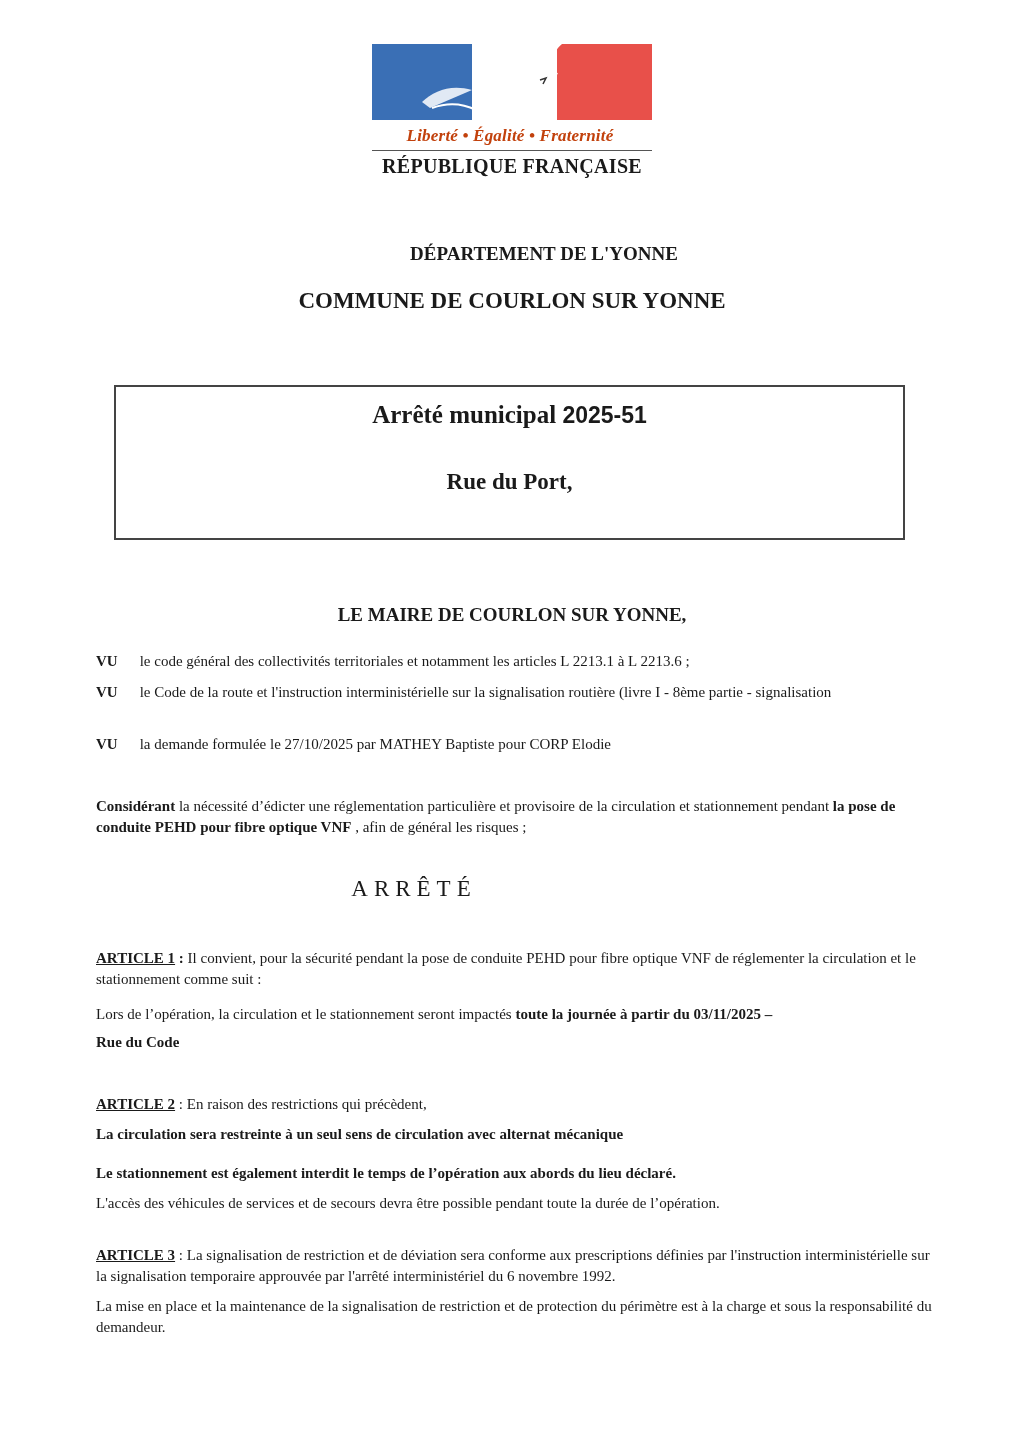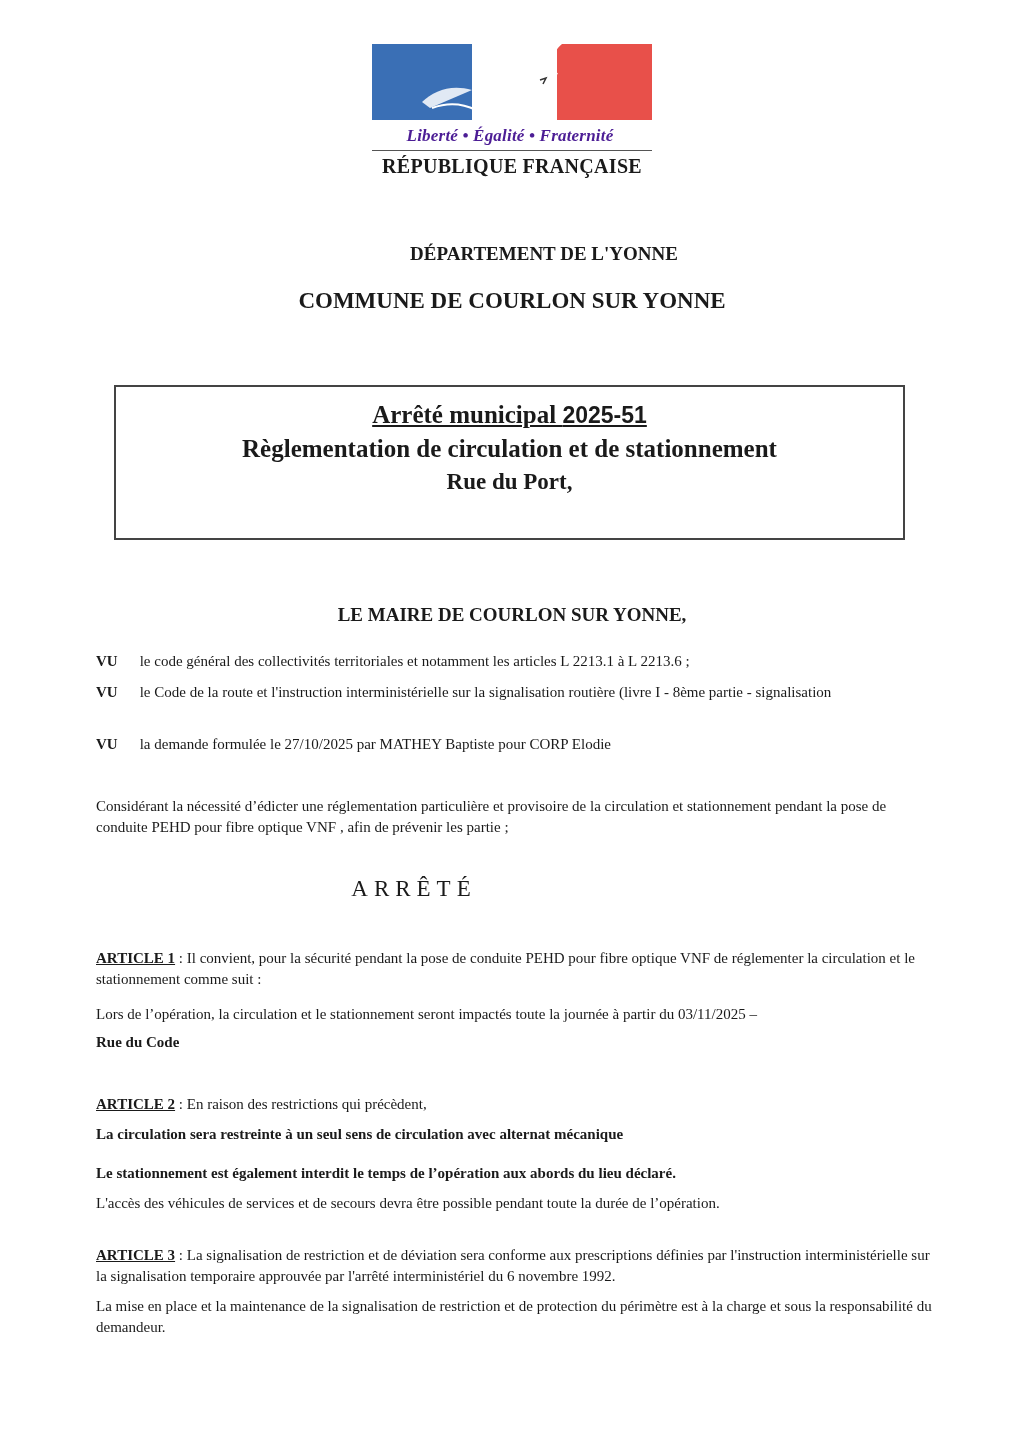--- a/index.html
+++ b/index.html
@@ -5,21 +5,21 @@
     html, body { margin: 0; padding: 0; background: #ffffff; }
     body {
       width: 1024px; height: 1448px; position: relative; overflow: hidden;
       font-family: "Liberation Serif", serif; color: #1a1a1a;
     }
     .logo {
       position: absolute; left: 372px; top: 44px; width: 280px; height: 76px;
     }
     .motto {
       position: absolute; left: 360px; top: 126px; width: 300px; text-align: center;
-      font-style: italic; font-weight: bold; font-size: 17px; color: #4c1d95;
+      font-style: italic; font-weight: bold; font-size: 17px; color: #c2410c;
       letter-spacing: 0.2px;
     }
     .motto-rule {
       position: absolute; left: 372px; top: 150px; width: 280px; height: 1px; background: #555;
     }
     .republique {
       position: absolute; left: 340px; top: 155px; width: 344px; text-align: center;
       font-weight: bold; font-size: 20px; letter-spacing: 0.3px;
     }
     .dept {
@@ -30,32 +30,32 @@
       position: absolute; left: 0; width: 1024px; top: 288px; text-align: center;
       font-weight: bold; font-size: 23px;
     }
     .title-box {
       position: absolute; left: 114px; top: 385px; width: 791px; height: 155px;
       border: 2px solid #444; box-sizing: border-box;
     }
     .title-line {
       position: absolute; left: 0; width: 100%; text-align: center; font-weight: bold;
     }
-    .t1 { top: 14px; font-size: 25px; text-decoration: underline; }
+    .t1 { top: 14px; font-size: 25px; }
     .t1 .num { font-family: "Liberation Sans", sans-serif; font-size: 23px; }
     .t2 { top: 48px; font-size: 25px; }
     .t3 { top: 82px; font-size: 23px; font-family: Liberation Serif, serif; }
     .maire {
       position: absolute; left: 0; width: 1024px; top: 604px; text-align: center;
       font-weight: bold; font-size: 19px;
     }
     .p {
       position: absolute; left: 96px; width: 838px; font-size: 15px; line-height: 21px;
     }
-    .p b { font-weight: normal; text-align: right; }
+    .p b { font-weight: bold; text-align: right; }
     .vu { font-weight: bold; margin-right: 22px; }
     .indent { padding-left: 36px; }
     .arrete {
       position: absolute; left: 0; width: 828px; top: 876px; text-align: center;
       font-weight: normal; font-size: 23px; letter-spacing: 6px;
     }
     .art-label { font-weight: bold; text-decoration: underline; }
     .bold-block { font-weight: bold; }
   </style>
 </head>
@@ -71,38 +71,37 @@
 </svg>
 <div class="motto">Liberté • Égalité • Fraternité</div>
 <div class="motto-rule"></div>
 <div class="republique">RÉPUBLIQUE FRANÇAISE</div>
 
 <div class="dept">DÉPARTEMENT DE L'YONNE</div>
 <div class="commune">COMMUNE DE COURLON SUR YONNE</div>
 
 <div class="title-box">
   <div class="title-line t1"><span>Arrêté municipal </span><span class="num">2025-51</span></div>
-  <div class="title-line t2">Règlementation de circulation et de stationnement</div>
   <div class="title-line t3">Rue du Port,</div>
 </div>
 
 <div class="maire">LE MAIRE DE COURLON SUR YONNE,</div>
 
 <div class="p" style="top:651px">
   <span class="vu">VU</span><span>le code général des collectivités territoriales et notamment les articles L 2213.1 à L 2213.6 ;</span>
 </div>
 <div class="p" style="top:682px">
   <span class="vu">VU</span><span>le Code de la route et l'instruction interministérielle sur la signalisation routière (livre I - 8ème partie - signalisation</span>
 </div>
 <div class="p" style="top:734px">
   <span class="vu">VU</span><span>la demande formulée le 27/10/2025 par MATHEY Baptiste pour CORP Elodie</span>
 </div>
 
 <div class="p" style="top:796px">
-  <b>Considérant</b><span> la nécessité d’édicter une réglementation particulière et provisoire de la circulation et stationnement pendant </span><b>la pose de conduite PEHD pour fibre optique VNF</b><span> , afin de prévenir les partie ;</span>
+  <b>Considérant</b><span> la nécessité d’édicter une réglementation particulière et provisoire de la circulation et stationnement pendant </span><b>la pose de conduite PEHD pour fibre optique VNF</b><span> , afin de général les risques ;</span>
 </div>
 
 <div class="arrete">ARRÊTÉ</div>
 
 <div class="p" style="top:948px">
   <span class="art-label">ARTICLE 1</span><b> : </b><span>Il convient, pour la sécurité pendant la pose de conduite PEHD pour fibre optique VNF de réglementer la circulation et le stationnement comme suit :</span>
 </div>
 <div class="p" style="top:1004px">
   <span>Lors de l’opération, la circulation et le stationnement seront impactés </span><b>toute la journée à partir du 03/11/2025 –</b>
 </div>

